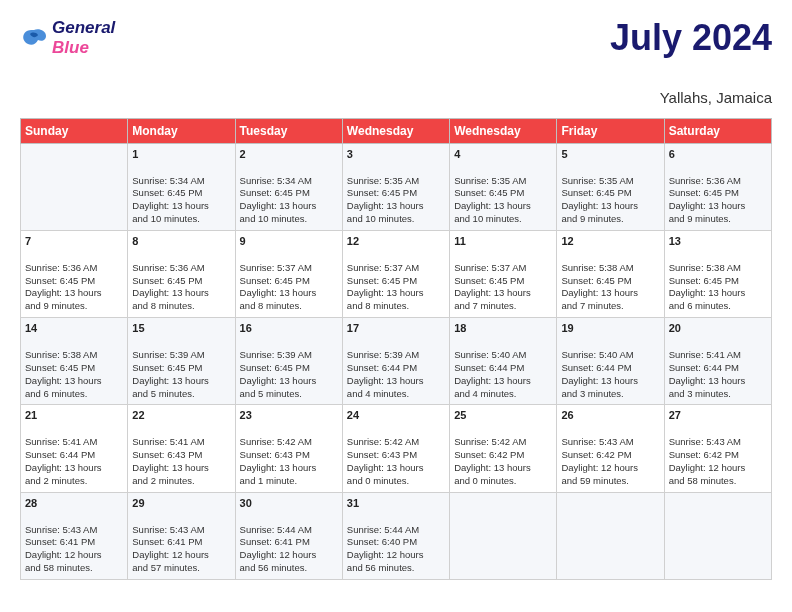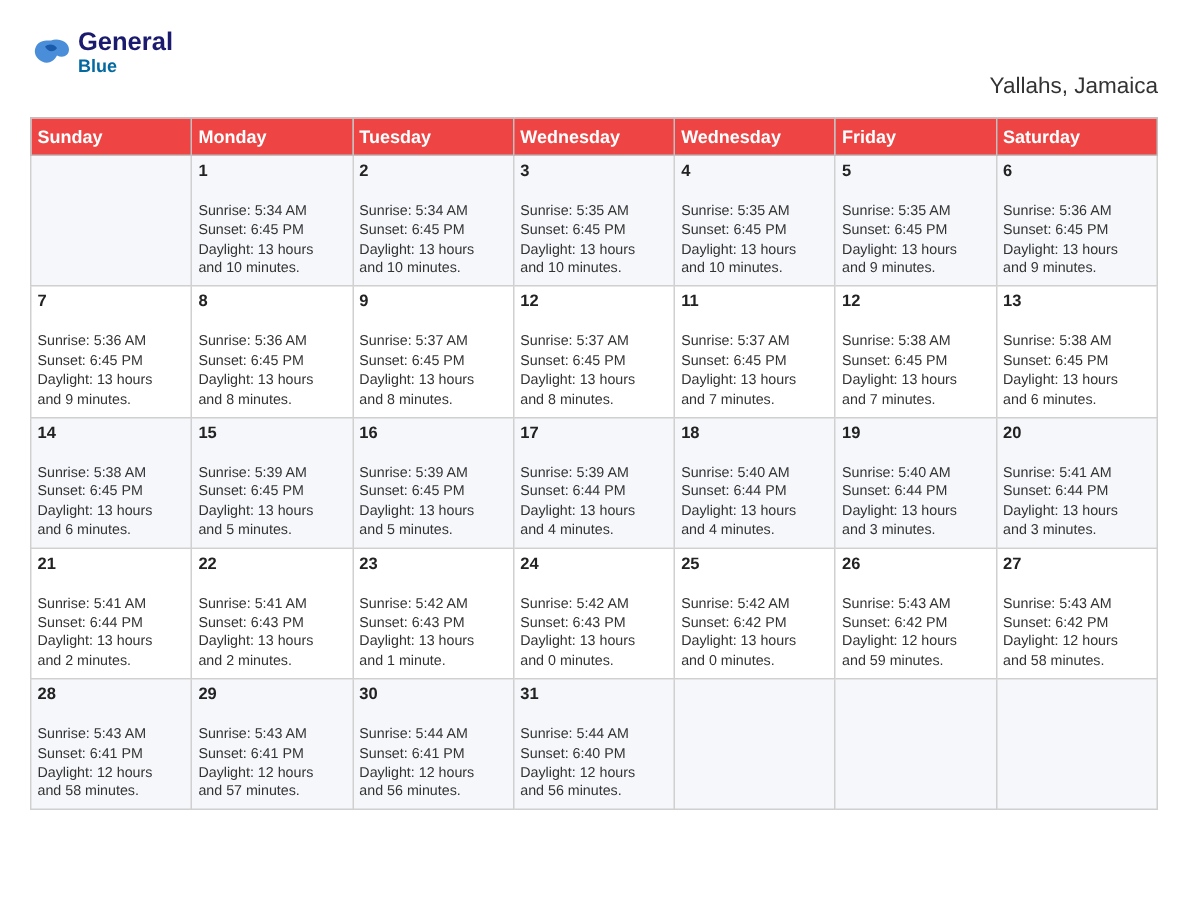--- a/index.html
+++ b/index.html
@@ -17,20 +17,21 @@
     .header {
       display: flex;
       justify-content: space-between;
       align-items: flex-start;
       margin-bottom: 12px;
     }
     .logo {
       display: flex;
       align-items: center;
       gap: 4px;
+      font-style: italic;
     }
     .logo-bird {
       width: 28px;
       height: 24px;
     }
     .title-block {
       text-align: right;
     }
     .main-title {
       font-size: 36px;
@@ -89,24 +90,25 @@
 
 <div class="page">
   <div class="header">
     <div class="logo">
       <svg class="logo-bird" viewBox="0 0 28 24" xmlns="http://www.w3.org/2000/svg">
         <path d="M14 4 C18 2, 26 4, 26 10 C26 14, 22 16, 18 14 C16 18, 12 20, 8 18 C4 16, 2 12, 4 8 C6 4, 10 4, 14 4 Z" fill="#2a7ad4" opacity="0.85"></path>
         <path d="M10 8 C12 6, 16 6, 18 9 C16 12, 12 12, 10 8 Z" fill="#1a5aaa"></path>
       </svg>
       <div>
         <div style="font-size:17px;font-weight:bold;color:#1a1a6e;line-height:1.15;">General</div>
-        <div style="font-size:12px;font-weight:bold;color:#0369a1;line-height:1.15;">Blue</div>
+        <div style="font-size:17px;font-weight:bold;color:#ec4899;line-height:1.15;">Blue</div>
       </div>
     </div>
     <div class="title-block">
+      <div class="main-title">July 2024</div>
       <div class="subtitle">Yallahs, Jamaica</div>
     </div>
   </div>
 
   <table>
     <thead>
       <tr>
         <th>Sunday</th>
         <th>Monday</th>
         <th>Tuesday</th>

